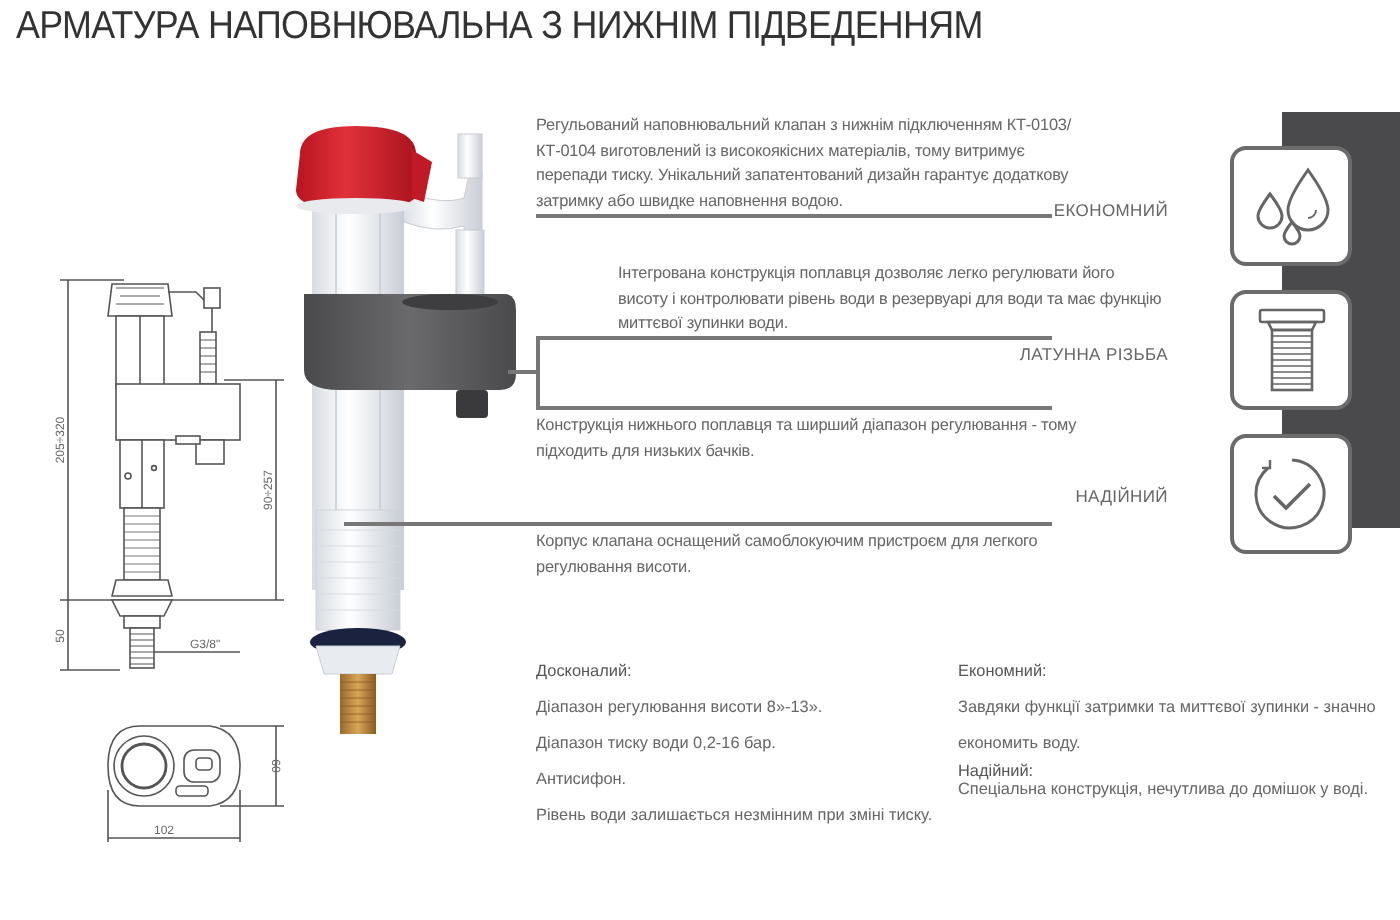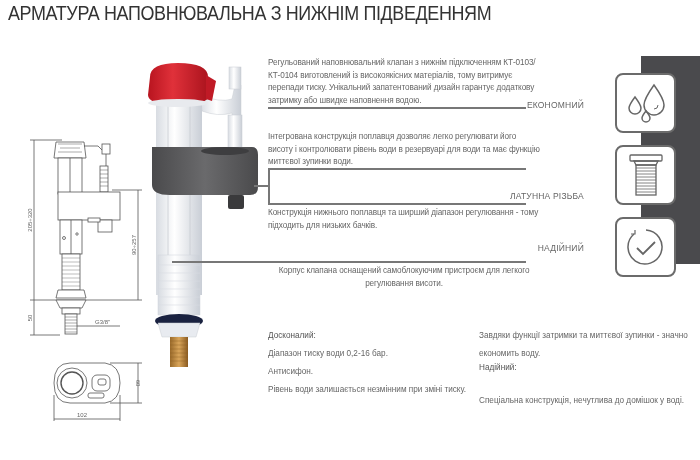--- a/index.html
+++ b/index.html
@@ -175,47 +175,47 @@
     <line x1="30" y1="294" x2="48" y2="294"></line>
       <line x1="30" y1="298" x2="48" y2="298"></line>
     <line x1="30" y1="302" x2="48" y2="302"></line>
       <line x1="30" y1="306" x2="48" y2="306"></line>
   </g>
 </svg>
 
 <div class="desc" style="top:57px;">Регульований наповнювальний клапан з нижнім підключенням КТ-0103/ КТ-0104 виготовлений із високоякісних матеріалів, тому витримує перепади тиску. Унікальний запатентований дизайн гарантує додаткову затримку або швидке наповнення водою.</div>
 <div class="hline" style="left:268px; top:107px; width:258px;"></div>
 
-<div class="desc" style="top:131px;">Інтегрована конструкція поплавця дозволяє легко регулювати його висоту і контролювати рівень води в резервуарі для води та має функцію миттєвої зупинки води.</div>
+<div class="desc" style="top:131px;margin-left:41px;">Інтегрована конструкція поплавця дозволяє легко регулювати його висоту і контролювати рівень води в резервуарі для води та має функцію миттєвої зупинки води.</div>
 <div class="hline" style="left:268px; top:168px; width:258px;"></div>
 <div class="vline" style="left:268px; top:168px; height:36px;"></div>
 <div class="hline" style="left:254px; top:185px; width:15px;"></div>
 <div class="hline" style="left:268px; top:203px; width:258px;"></div>
 
 <div class="desc" style="top:207px;">Конструкція нижнього поплавця та ширший діапазон регулювання - тому підходить для низьких бачків.</div>
 
 <div class="hline" style="left:172px; top:261px; width:354px;"></div>
 
-<div class="desc" style="top:265px;text-align:center;">Корпус клапана оснащений самоблокуючим пристроєм для легкого регулювання висоти.</div>
+<div class="desc" style="top:265px;">Корпус клапана оснащений самоблокуючим пристроєм для легкого регулювання висоти.</div>
 
 <div class="dark-band"></div>
 
 <div class="feat-label" style="top:100px;">ЕКОНОМНИЙ</div>
 <div class="icon-box" style="top:73px;">
   <svg width="44" height="44" viewBox="0 0 44 44">
     <g fill="none" stroke="#666" stroke-width="1.5">
       <path d="M30 4 Q40 18 40 24 A10 10 0 0 1 20 24 Q20 18 30 4 Z"></path>
       <path d="M11 16 Q17 24 17 27 A6 6 0 0 1 5 27 Q5 24 11 16 Z"></path>
       <path d="M22 30 Q26 35 26 37 A4 4 0 0 1 18 37 Q18 35 22 30 Z"></path>
       <path d="M34 24 A4 4 0 0 1 30 28" stroke-width="1"></path>
     </g>
   </svg>
 </div>
 
-<div class="feat-label" style="top:172px;margin-top:19px;">ЛАТУННА РІЗЬБА</div>
+<div class="feat-label" style="top:172px;">ЛАТУННА РІЗЬБА</div>
 <div class="icon-box" style="top:145px;">
   <svg width="44" height="48" viewBox="0 0 44 48">
     <g fill="none" stroke="#666" stroke-width="1.3">
       <rect x="6" y="4" width="32" height="6" rx="1"></rect>
       <path d="M10 10 L34 10 L32 14 L12 14 Z"></path>
       <rect x="12" y="14" width="20" height="30"></rect>
       <path d="M12 17 L32 17 M12 20 L32 20 M12 23 L32 23 M12 26 L32 26 M12 29 L32 29 M12 32 L32 32 M12 35 L32 35 M12 38 L32 38 M12 41 L32 41" stroke-width="0.8"></path>
     </g>
   </svg>
 </div>
@@ -226,23 +226,25 @@
     <g fill="none" stroke="#666" stroke-width="1.5">
       <path d="M10 9 A17 17 0 1 0 22 5"></path>
       <path d="M7 9 L11 9 L11 5" stroke-width="1.2"></path>
       <path d="M13 23 L19 29 L31 17" stroke-width="1.8"></path>
     </g>
   </svg>
 </div>
 
 <div class="spec-col" style="left:268px;">
   <div class="h">Досконалий:</div>
+  <div class="l">Діапазон регулювання висоти 8»-13».</div>
   <div class="l">Діапазон тиску води 0,2-16 бар.</div>
   <div class="l">Антисифон.</div>
   <div class="l">Рівень води залишається незмінним при зміні тиску.</div>
 </div>
 
 <div class="spec-col" style="left:479px;">
+  <div class="h">Економний:</div>
   <div class="l">Завдяки функції затримки та миттєвої зупинки - значно</div>
   <div class="l" style="margin-bottom:5px;">економить воду.</div>
-  <div class="h" style="margin-bottom:24px;">Надійний:</div>
+  <div class="h" style="margin-bottom:0;">Надійний:</div>
   <div class="l">Спеціальна конструкція, нечутлива до домішок у воді.</div>
 </div>
 
 </body></html>

